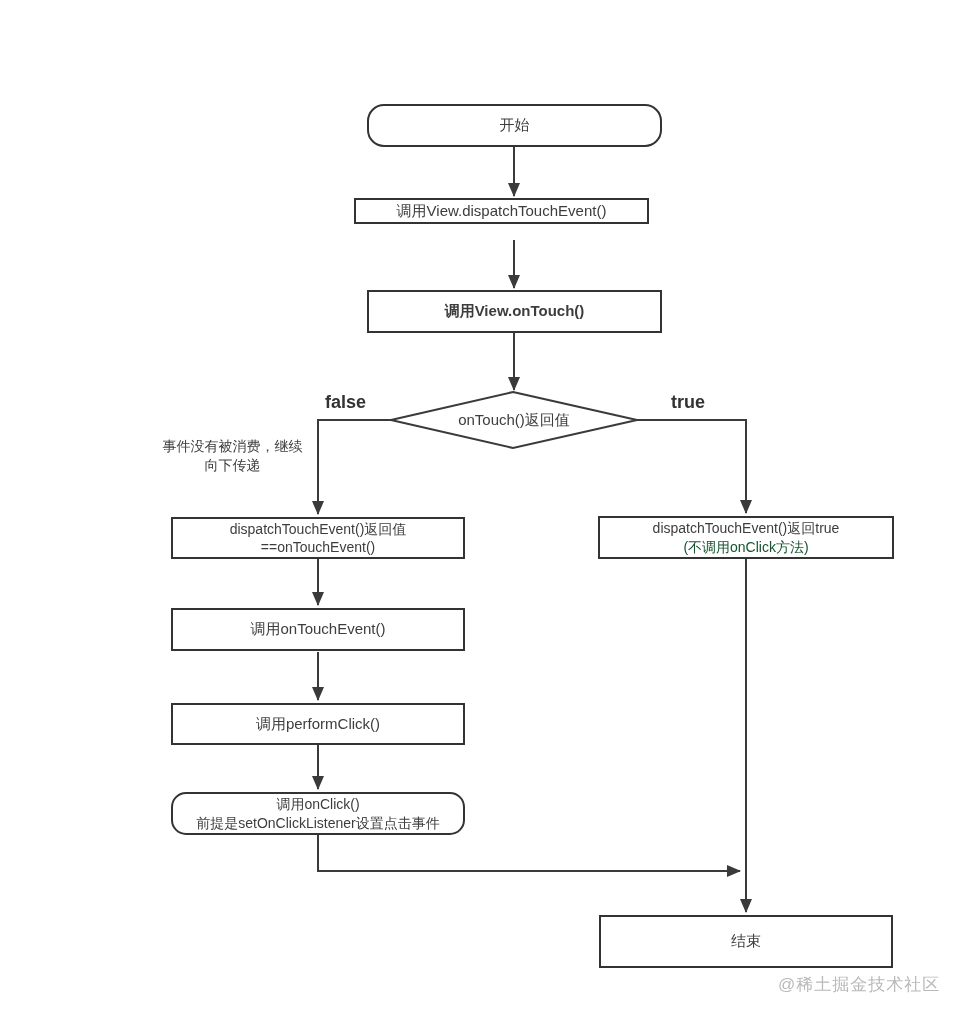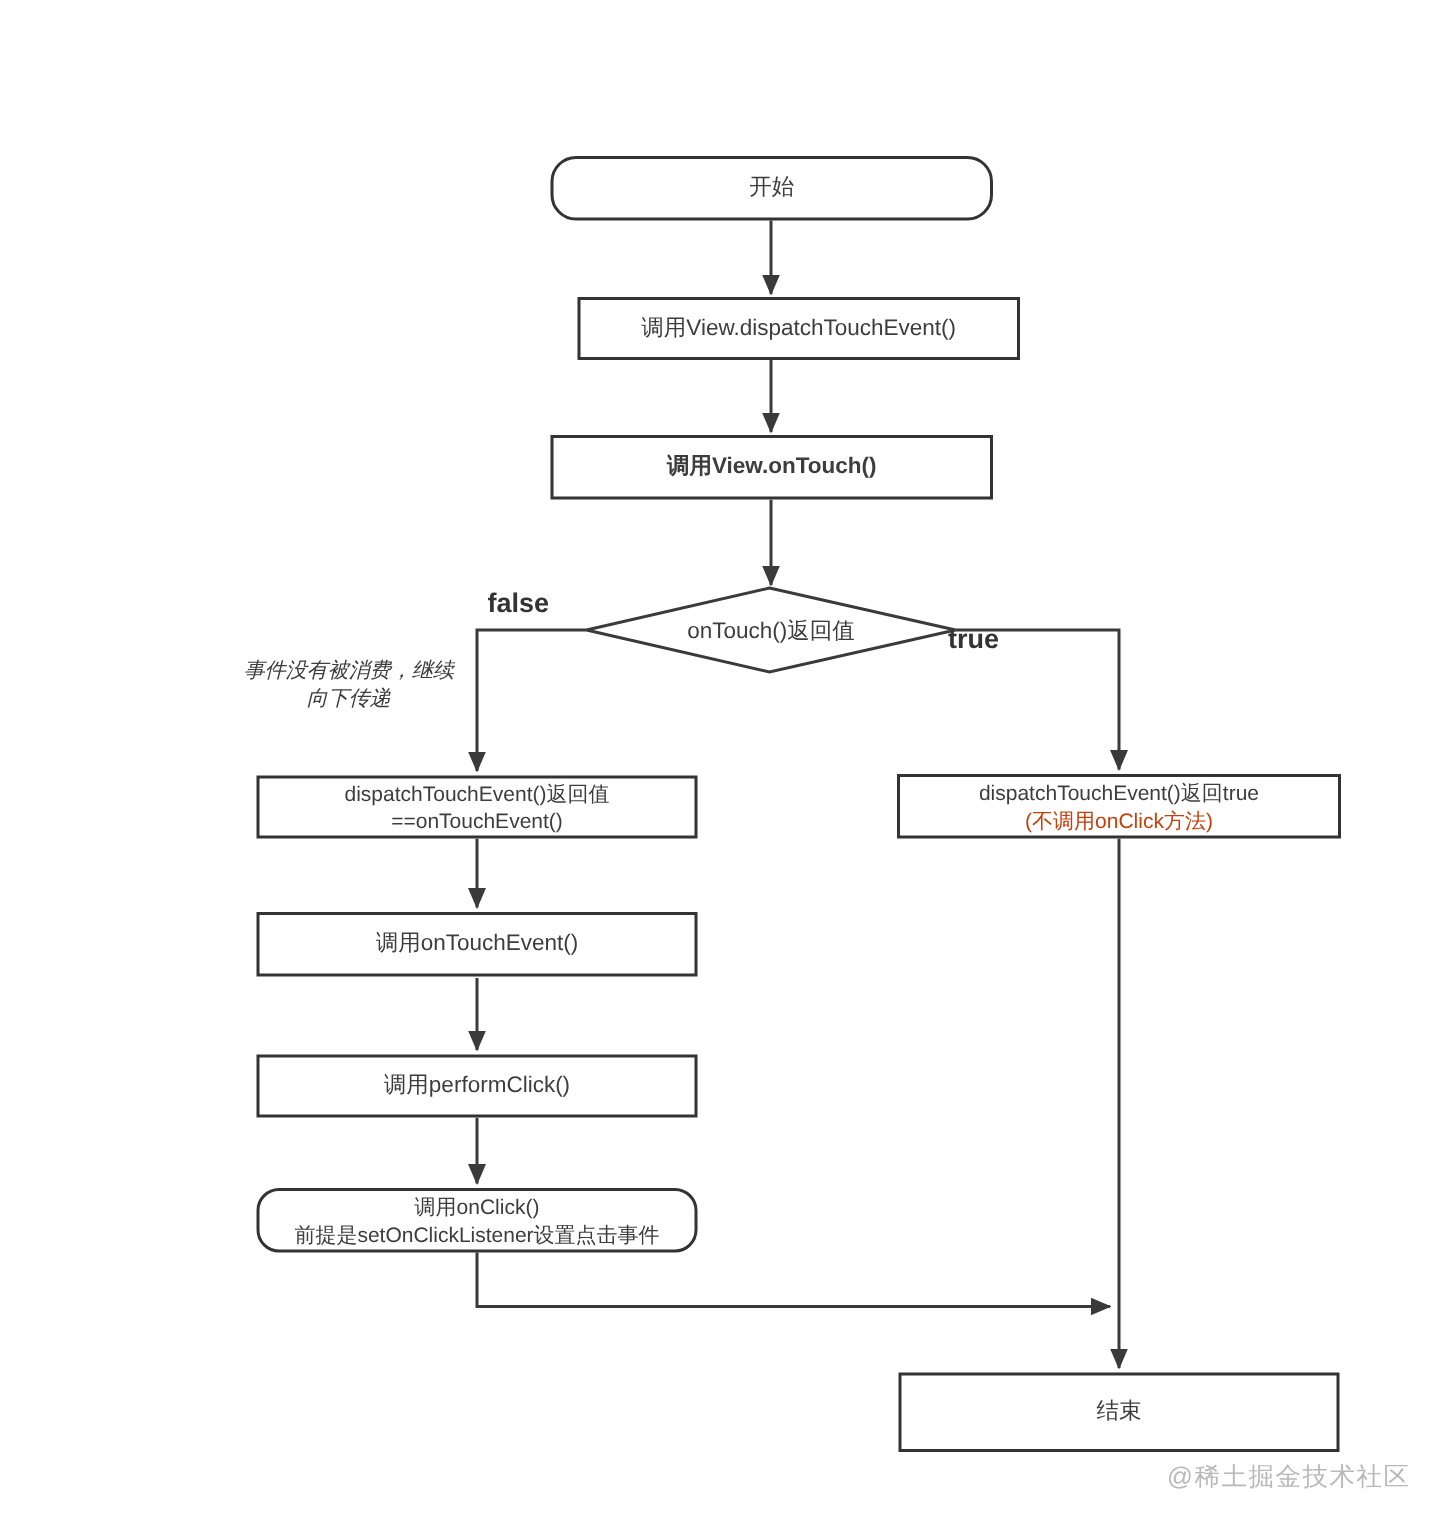--- a/index.html
+++ b/index.html
@@ -54,21 +54,21 @@
     color: #333333;
   }
   .annotation {
     position: absolute;
     font-size: 14px;
     line-height: 1.35;
     text-align: center;
     color: #3d3d3d;
   }
   .cyan-line {
-    color: #c2410c;
+    color: #14532d;
   }
   .watermark {
     position: absolute;
     font-size: 17px;
     color: #b9b9b9;
     letter-spacing: 1px;
     margin-left: 12px;
   }
 </style>
 </head>
@@ -97,34 +97,34 @@
     <polyline points="318,835 318,871 740,871" fill="none" stroke="#3a3a3a" stroke-width="2" marker-end="url(#arrow)"></polyline>
     <line x1="746" y1="559" x2="746" y2="912" stroke="#3a3a3a" stroke-width="2" marker-end="url(#arrow)"></line>
 
     <polygon points="513,392 637,420 513,448 391,420" fill="#ffffff" stroke="#3a3a3a" stroke-width="2"></polygon>
   </svg>
 
   <div class="box" style="left:367px; top:104px; width:295px; height:43px;border-radius:17px;">
     <span>开始</span>
   </div>
 
-  <div class="box" style="left:385px; top:198px; width:295px; height:42px;">
+  <div class="box" style="left:354px; top:198px; width:295px; height:26px;">
     <span>调用View.dispatchTouchEvent()</span>
   </div>
 
   <div class="box" style="left:367px; top:290px; width:295px; height:43px;font-weight:bold;">
     <span>调用View.onTouch()</span>
   </div>
 
   <div class="diamond-text" style="left:391px; top:392px; width:246px; height:56px;">onTouch()返回值</div>
 
   <div class="branch-label" style="left:325px; top:392px;">false</div>
-  <div class="branch-label" style="left:632px; top:392px;margin-top:24px;">true</div>
+  <div class="branch-label" style="left:671px; top:392px;">true</div>
 
-  <div class="annotation" style="left:150px; top:437px; width:165px;font-style:italic;">
+  <div class="annotation" style="left:150px; top:437px; width:165px;">
     <div>事件没有被消费，继续</div>
     <div>向下传递</div>
   </div>
 
   <div class="box two-line" style="left:171px; top:517px; width:294px; height:42px;">
     <span>dispatchTouchEvent()返回值</span>
     <span>==onTouchEvent()</span>
   </div>
 
   <div class="box" style="left:171px; top:608px; width:294px; height:43px;">

